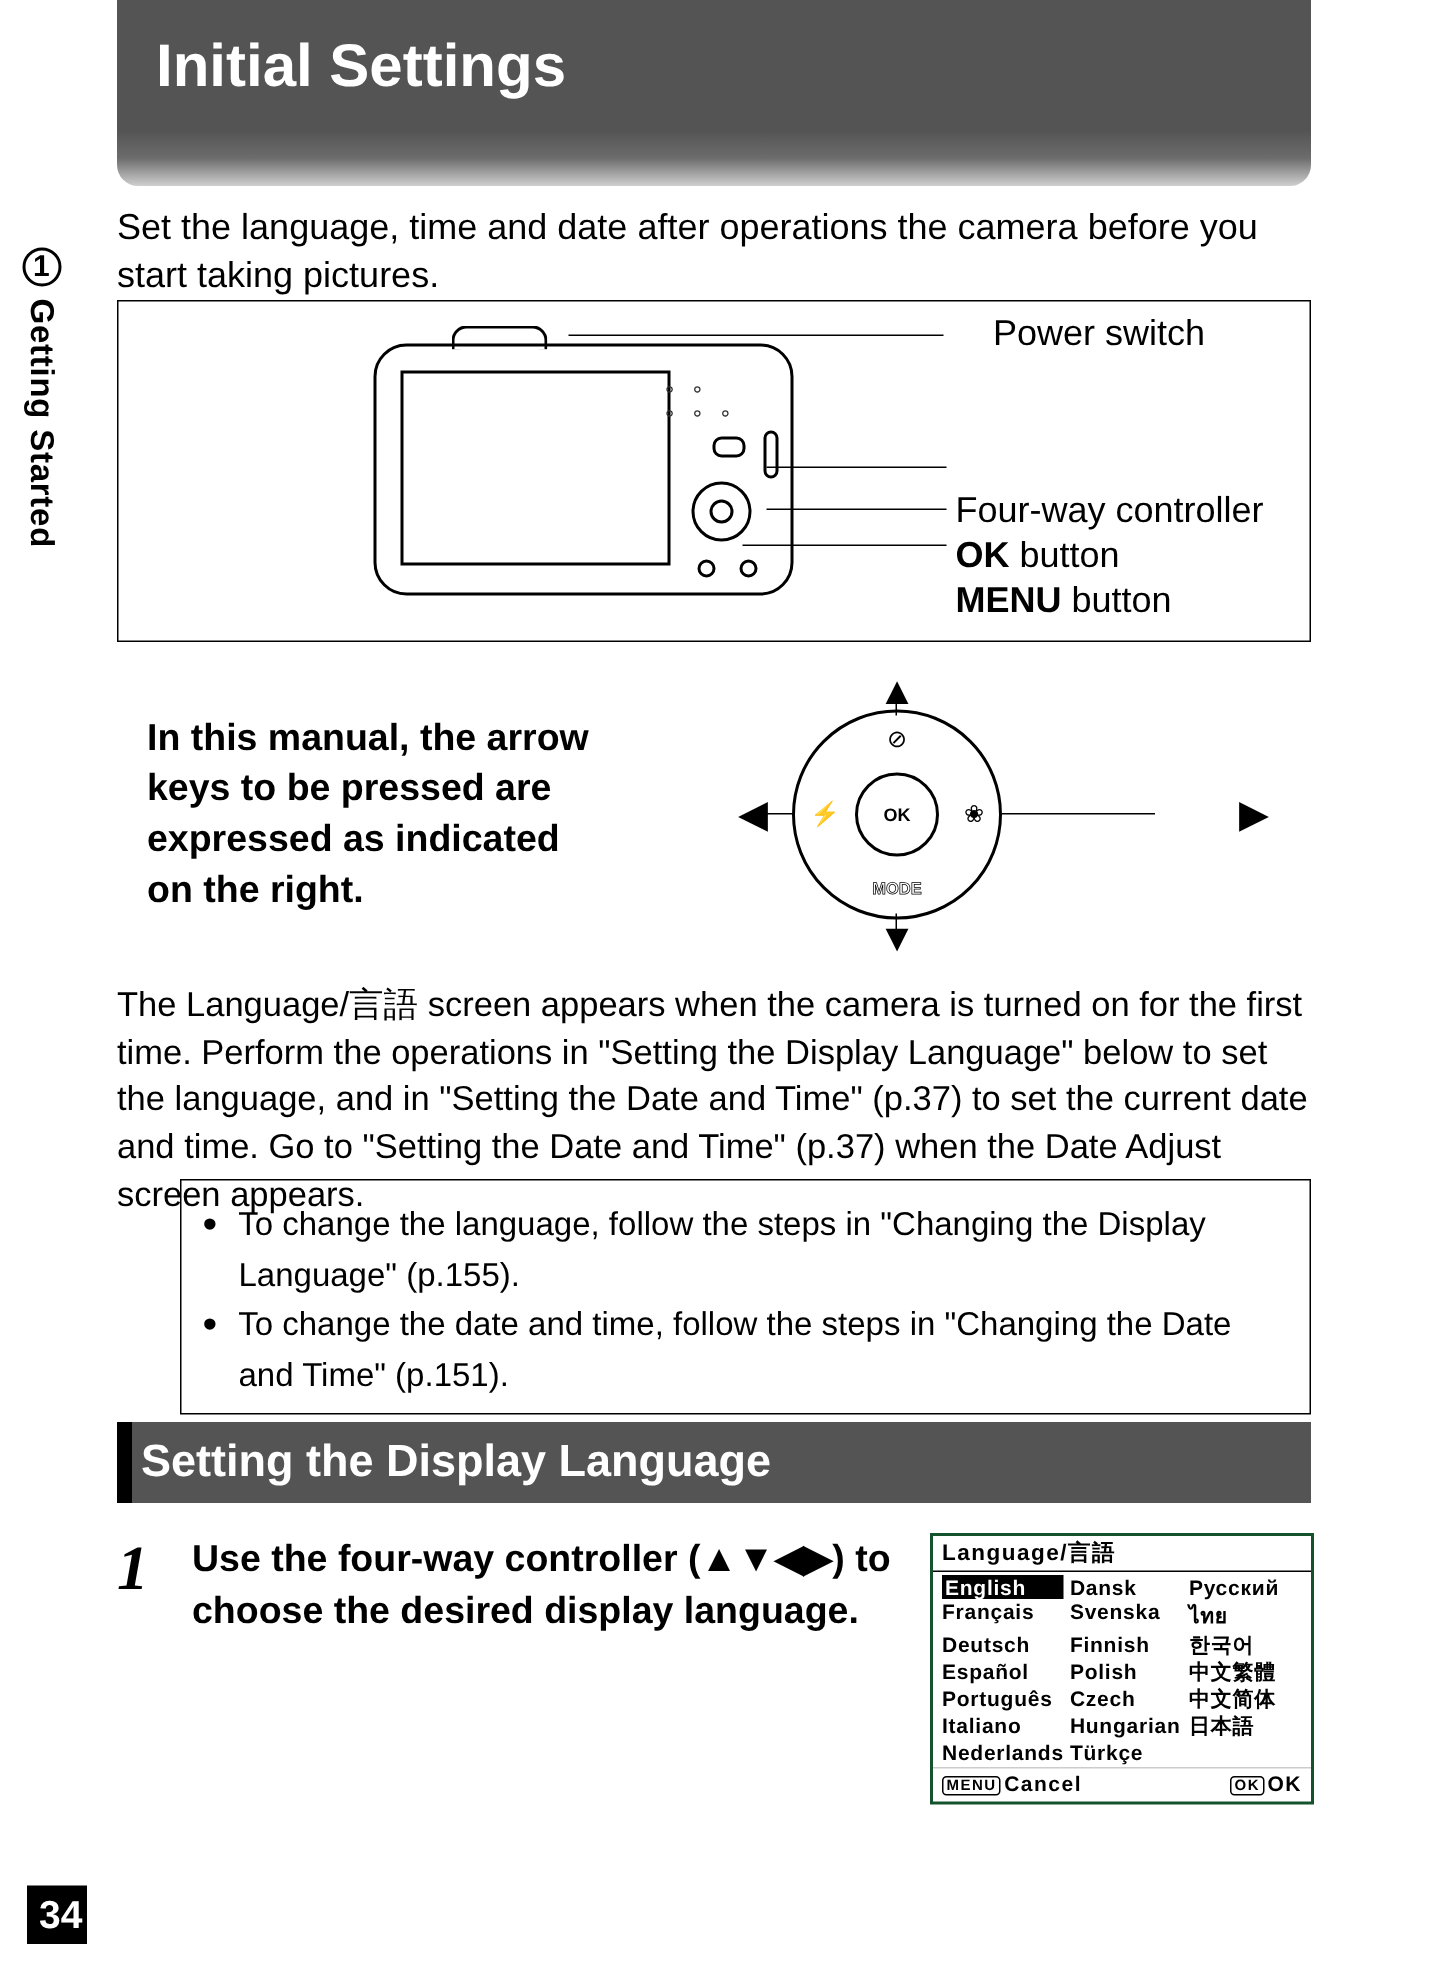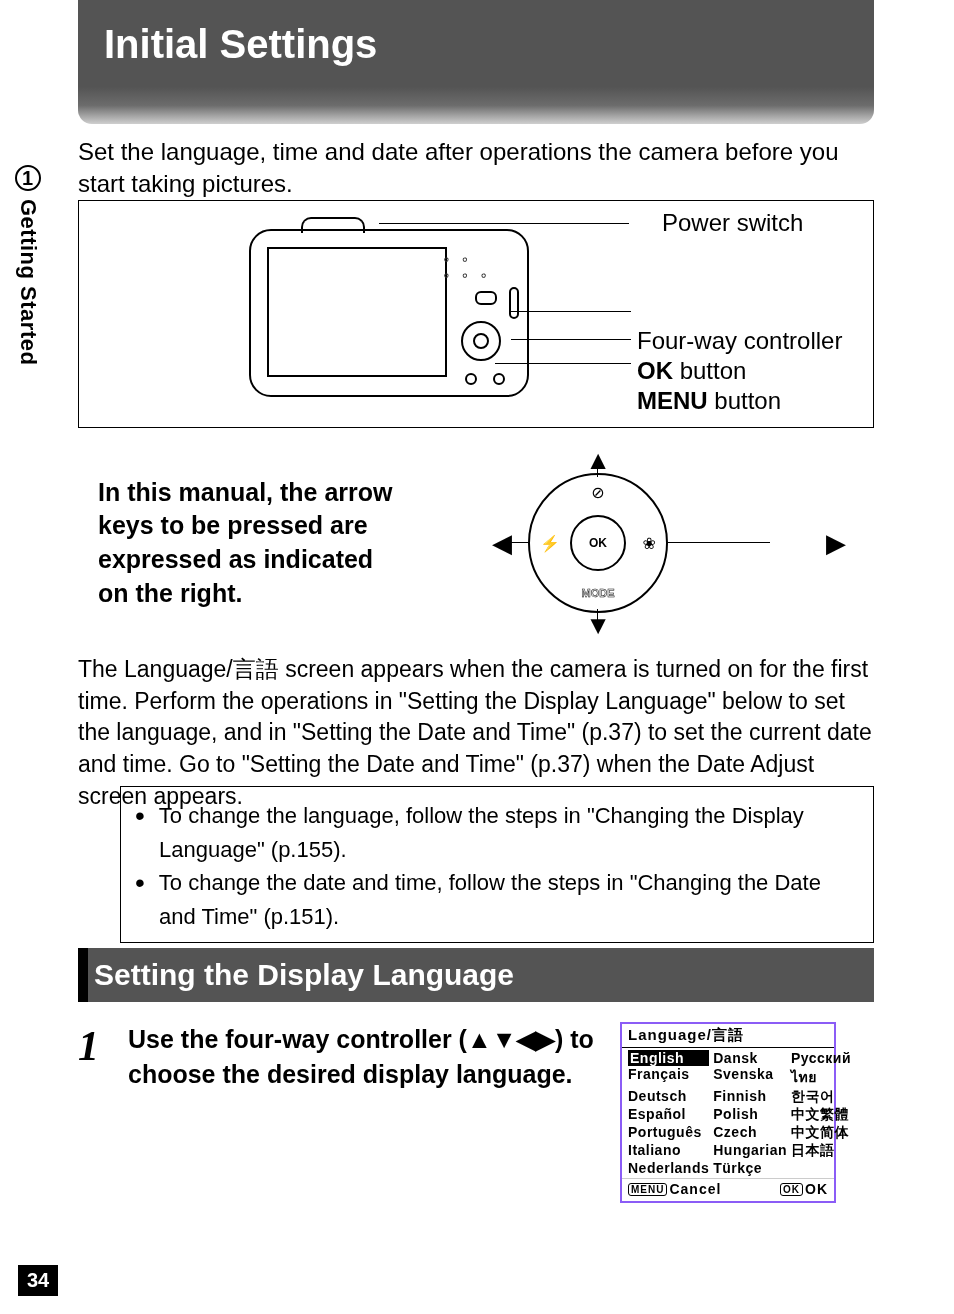--- a/index.html
+++ b/index.html
@@ -5,21 +5,21 @@
   * { box-sizing: border-box; margin: 0; padding: 0; }
   html, body { width: 954px; height: 1314px; font-family: Arial, Helvetica, sans-serif; background: #fff; color: #000; }
 
   .page { position: relative; width: 954px; height: 1314px; background: #fff; }
 
   
   .side { position: absolute; left: 0; top: 165px; width: 55px; }
   .side-cap { width: 26px; height: 26px; border: 2px solid #000; border-radius: 50%; margin: 0 auto; font-weight: bold; font-size: 20px; text-align: center; line-height: 22px; }
   .side-label { writing-mode: vertical-rl; font-weight: bold; font-size: 22px; margin: 8px auto 0; letter-spacing: 0.5px; }
 
-  .page-num { position: absolute; left: 18px; bottom: 18px; background: #000; color: #fff; font-size: 20px; font-weight: bold; padding: 4px 8px; width: 40px; text-align: center; }
+  .page-num { position: absolute; left: 18px; bottom: 18px; background: #000; color: #fff; font-size: 26px; font-weight: bold; padding: 4px 8px; width: 40px; text-align: center; }
 
   
   .hdr { position: absolute; left: 78px; top: 0; width: 796px; height: 124px; background: linear-gradient(#545454,#545454 70%,#6c6c6c 85%,#cfcfcf); border-radius: 0 0 14px 14px; padding: 22px 26px; }
   .hdr h1 { color: #fff; font-size: 40px; font-weight: bold; }
 
   .intro { position: absolute; left: 78px; top: 136px; width: 796px; font-size: 24px; line-height: 1.35; }
 
   .dia1 { position: absolute; left: 78px; top: 200px; width: 796px; height: 228px; border: 1px solid #000; }
   .dia1-inner { position: relative; width: 100%; height: 100%; }
   .cam { position: absolute; left: 170px; top: 28px; width: 280px; height: 168px; border: 2px solid #000; border-radius: 22px; background: #fff; }
@@ -72,21 +72,21 @@
   .note-box li { padding-left: 24px; text-indent: -24px; }
   .note-box li:before { content: "•"; padding-right: 14px; font-size: 28px; vertical-align: -2px; }
 
   .section-bar { position: absolute; left: 78px; top: 948px; width: 796px; background: #545454; color: #fff; font-size: 30px; font-weight: bold; padding: 10px 16px; }
   .section-bar:before { content: ""; position: absolute; left: 0; top: 0; bottom: 0; width: 10px; background: #000; }
 
   .step { position: absolute; left: 78px; top: 1022px; width: 520px; }
   .step-num { font-style: italic; font-family: "Times New Roman", serif; font-size: 42px; font-weight: bold; float: left; width: 46px; }
   .step-body { margin-left: 50px; font-size: 25px; font-weight: bold; line-height: 1.4; }
 
-  .lang-box { position: absolute; left: 620px; top: 1022px; width: 216px; border: 2px solid #8b5cf6; font-size: 15px; padding: 0 0 4px; }
+  .lang-box { position: absolute; left: 620px; top: 1022px; width: 256px; border: 2px solid #14532d; font-size: 15px; padding: 0 0 4px; }
   .lang-title { background: #fff; font-weight: bold; padding: 2px 6px; border-bottom: 1px solid #000; letter-spacing: 1px; }
   .lang-grid { display: grid; grid-template-columns: 1fr 1fr 1fr; padding: 2px 6px; column-gap: 4px; }
   .lang-grid span { white-space: nowrap; letter-spacing: 0.5px; font-weight: bold; font-size: 14px; }
   .lang-grid span.sel { background: #000; color: #fff; padding: 0 2px; }
   .lang-foot { display: flex; justify-content: space-between; padding: 2px 6px 0; font-weight: bold; font-size: 14px; border-top: 1px solid #ccc; letter-spacing: 1px; }
   .tag { border: 1px solid #000; border-radius: 3px; font-size: 10px; padding: 0 2px; margin-right: 2px; vertical-align: 1px; }
 </style>
 </head>
 <body>
 

